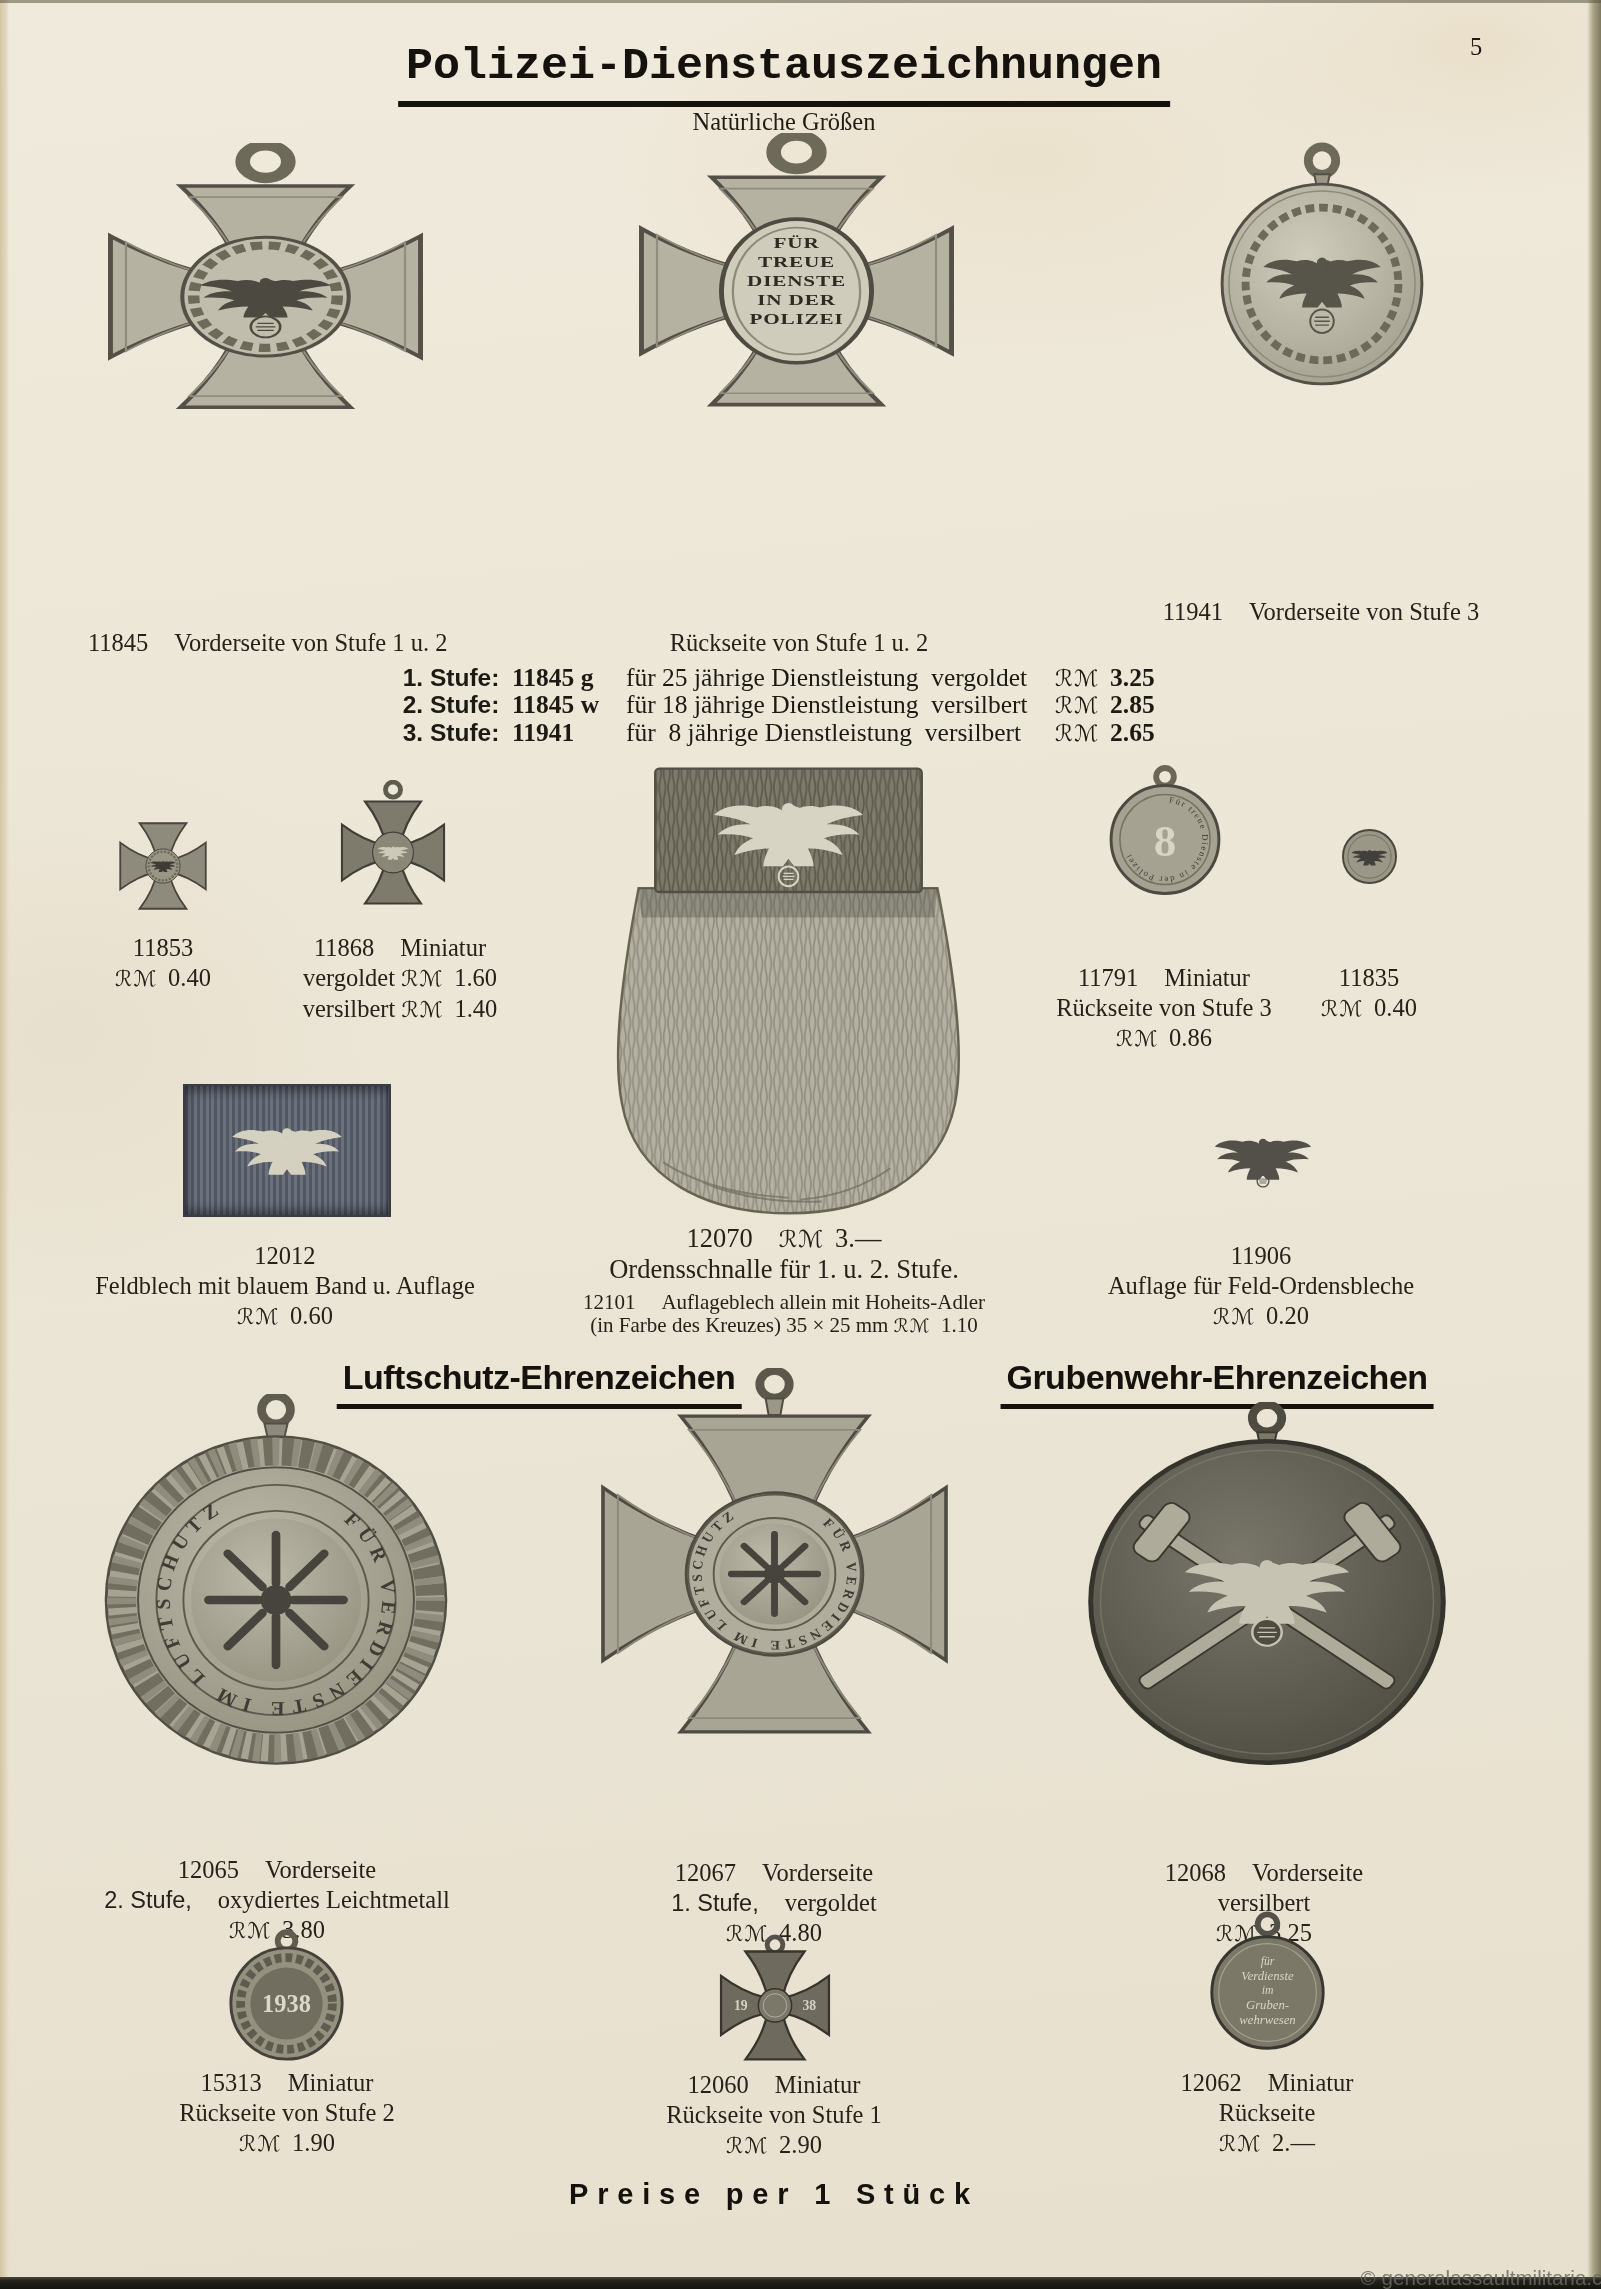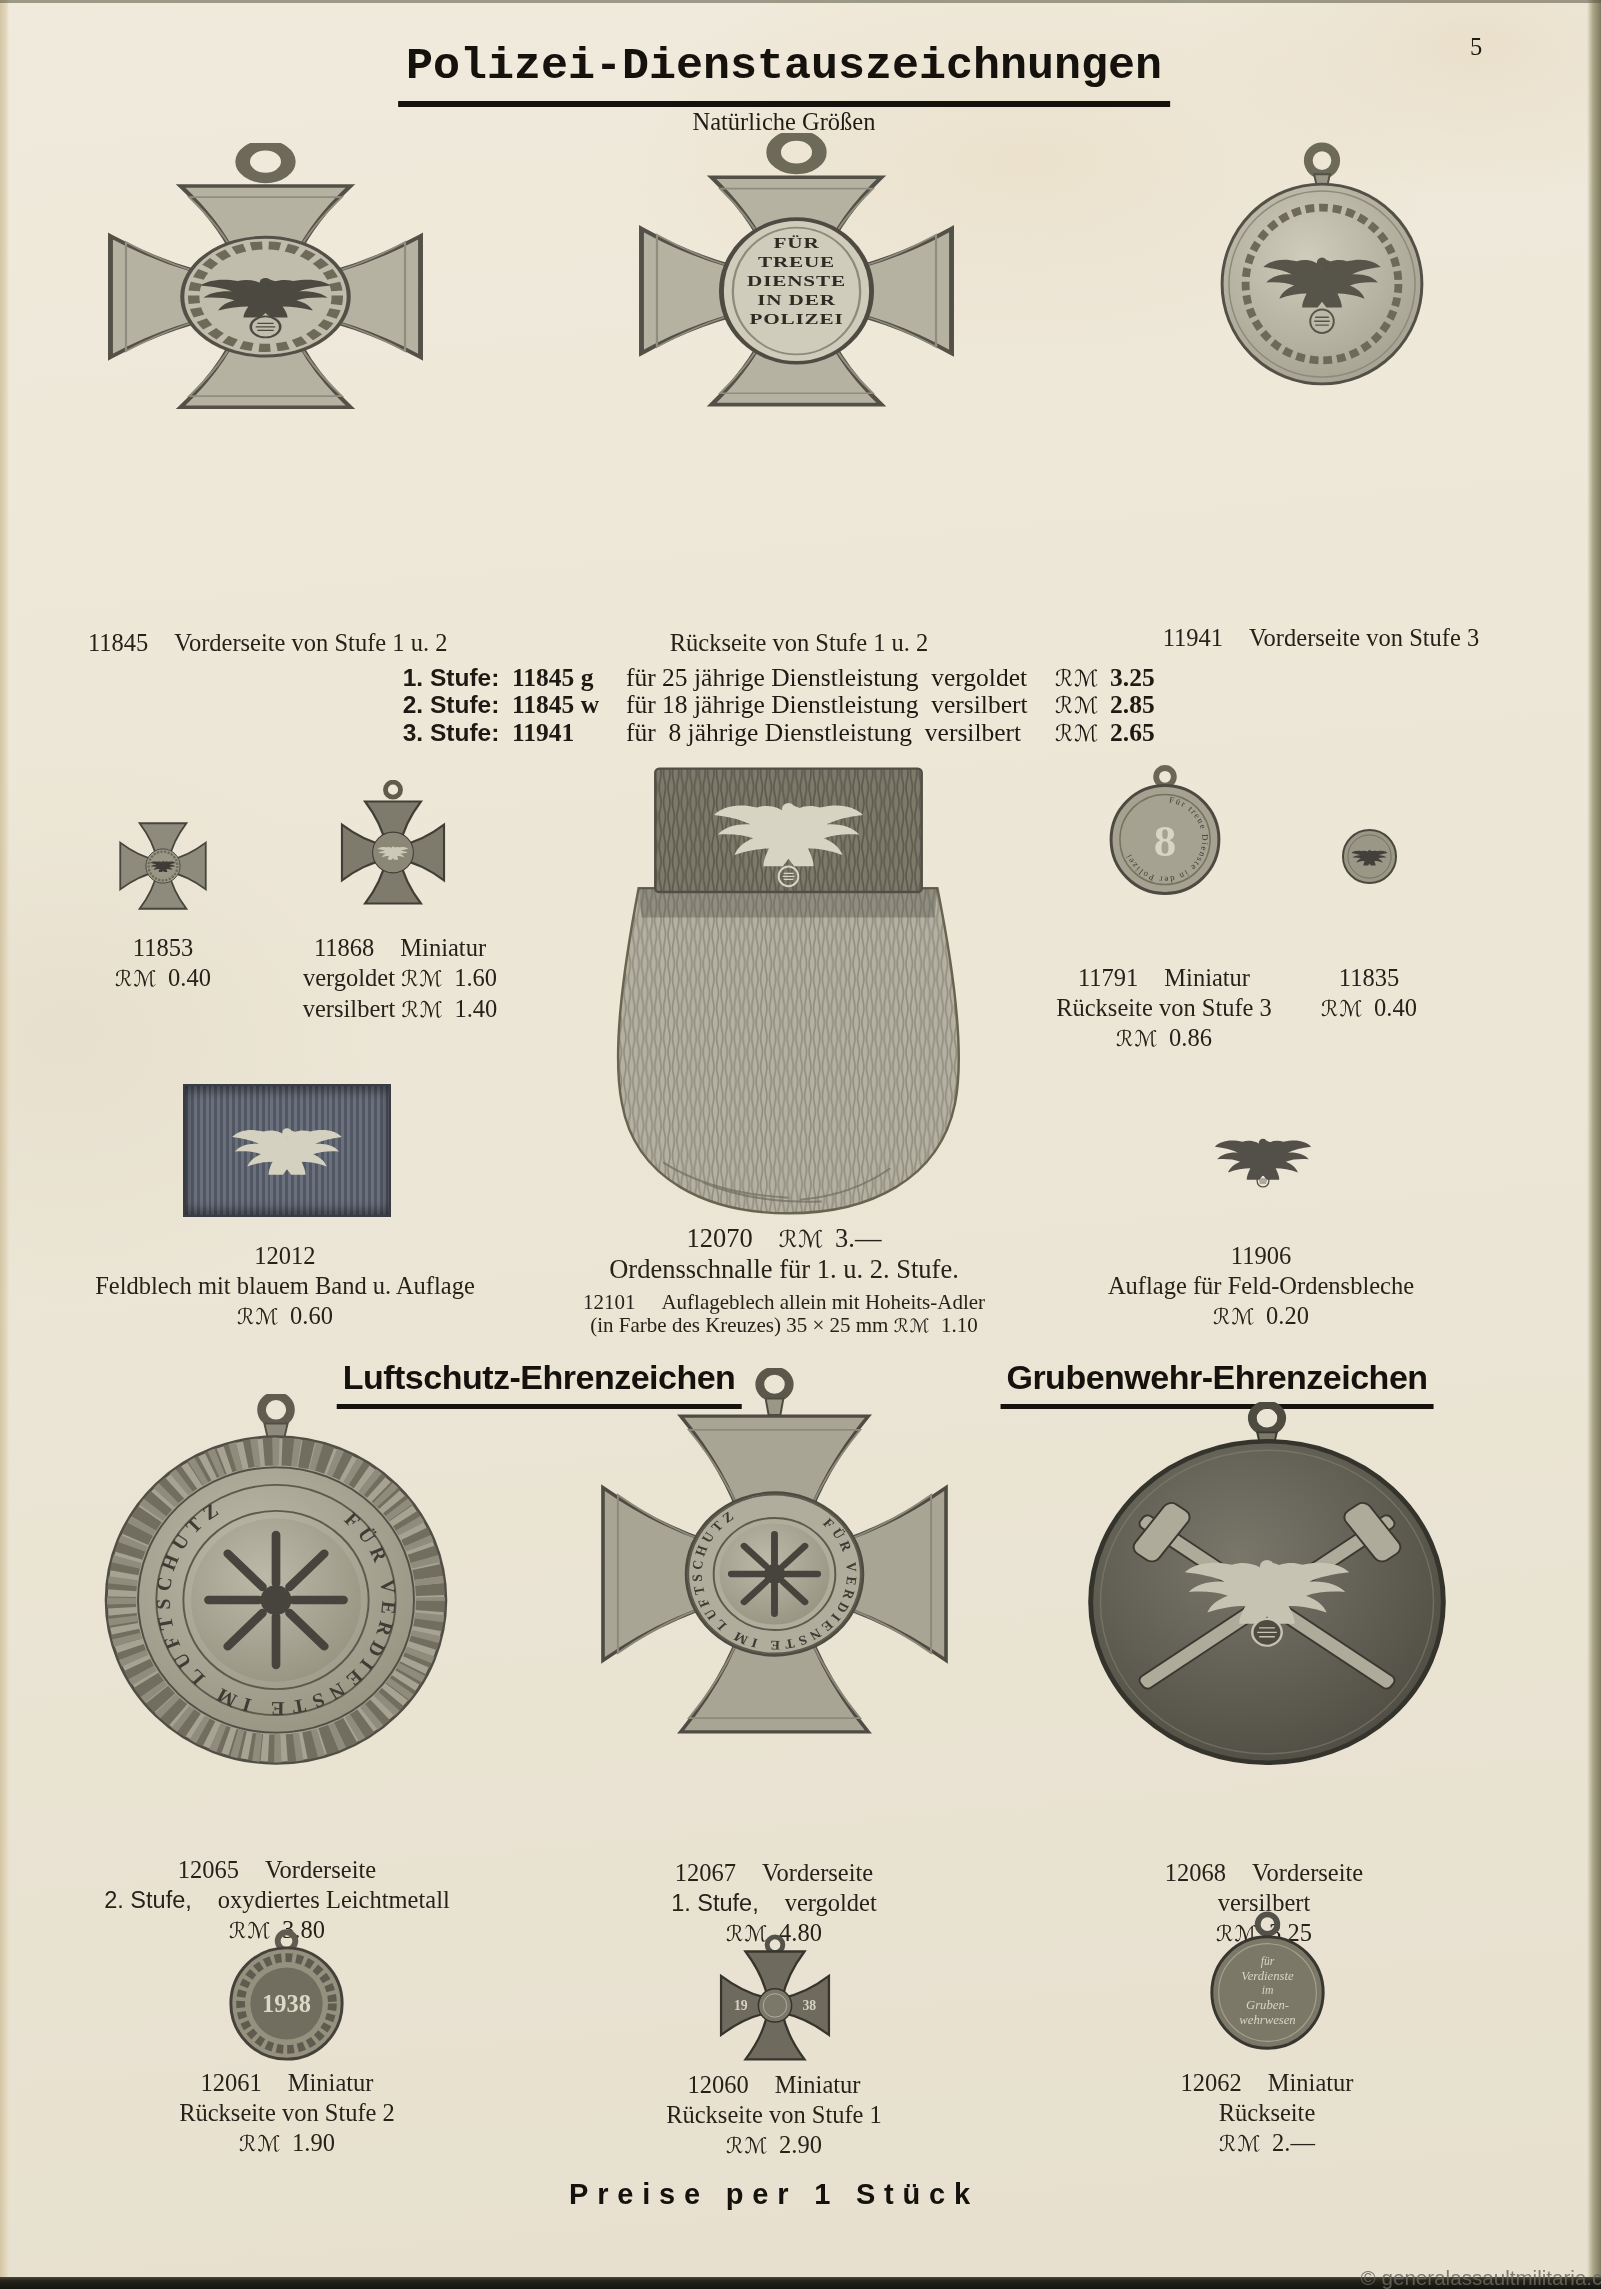--- a/index.html
+++ b/index.html
@@ -148,21 +148,21 @@
       <path d="M-7,-4 H7 M-8,0 H8 M-7,4 H7" stroke="#57544a" stroke-width="1.4"></path>
     </g>
   </svg>
 
   <div class="cap cap-left" style="left:88px;top:628px">
     <span class="b">11845</span><span class="gap">Vorderseite von Stufe 1 u. 2</span>
   </div>
   <div class="cap" style="left:799px;top:628px">
     <span>Rückseite von Stufe 1 u. 2</span>
   </div>
-  <div class="cap" style="left:1321px;top:623px">
+  <div class="cap" style="left:1321px;top:597px">
     <span class="b">11941</span><span class="gap">Vorderseite von Stufe 3</span>
   </div>
 
   <div class="stufen">
     <div class="strow">
       <span class="s-label">1. Stufe:</span>
       <span class="s-num">11845 g</span>
       <span class="s-desc">für 25 jährige Dienstleistung  vergoldet</span>
       <span class="rm s-rm">ℛℳ</span>
       <span class="s-pr">3.25</span>
@@ -379,21 +379,21 @@
     <g font-style="italic" text-anchor="middle" fill="#d9d5c4">
       <text y="-28" font-size="12">für</text>
       <text y="-13" font-size="13">Verdienste</text>
       <text y="2" font-size="12">im</text>
       <text y="17" font-size="13">Gruben-</text>
       <text y="32" font-size="13">wehrwesen</text>
     </g>
   </svg>
 
   <div class="cap" style="left:287px;top:2068px">
-    <div><span class="b">12061</span><span class="gap">Miniatur</span></div>
+    <div><span class="b">15313</span><span class="gap">Miniatur</span></div>
     <div><span>Rückseite von Stufe 2</span></div>
     <div><span class="rm">ℛℳ</span><span class="b">1.90</span></div>
   </div>
 
   <div class="cap" style="left:774px;top:2070px">
     <div><span class="b">12060</span><span class="gap">Miniatur</span></div>
     <div><span>Rückseite von Stufe 1</span></div>
     <div><span class="rm">ℛℳ</span><span class="b">2.90</span></div>
   </div>
 

